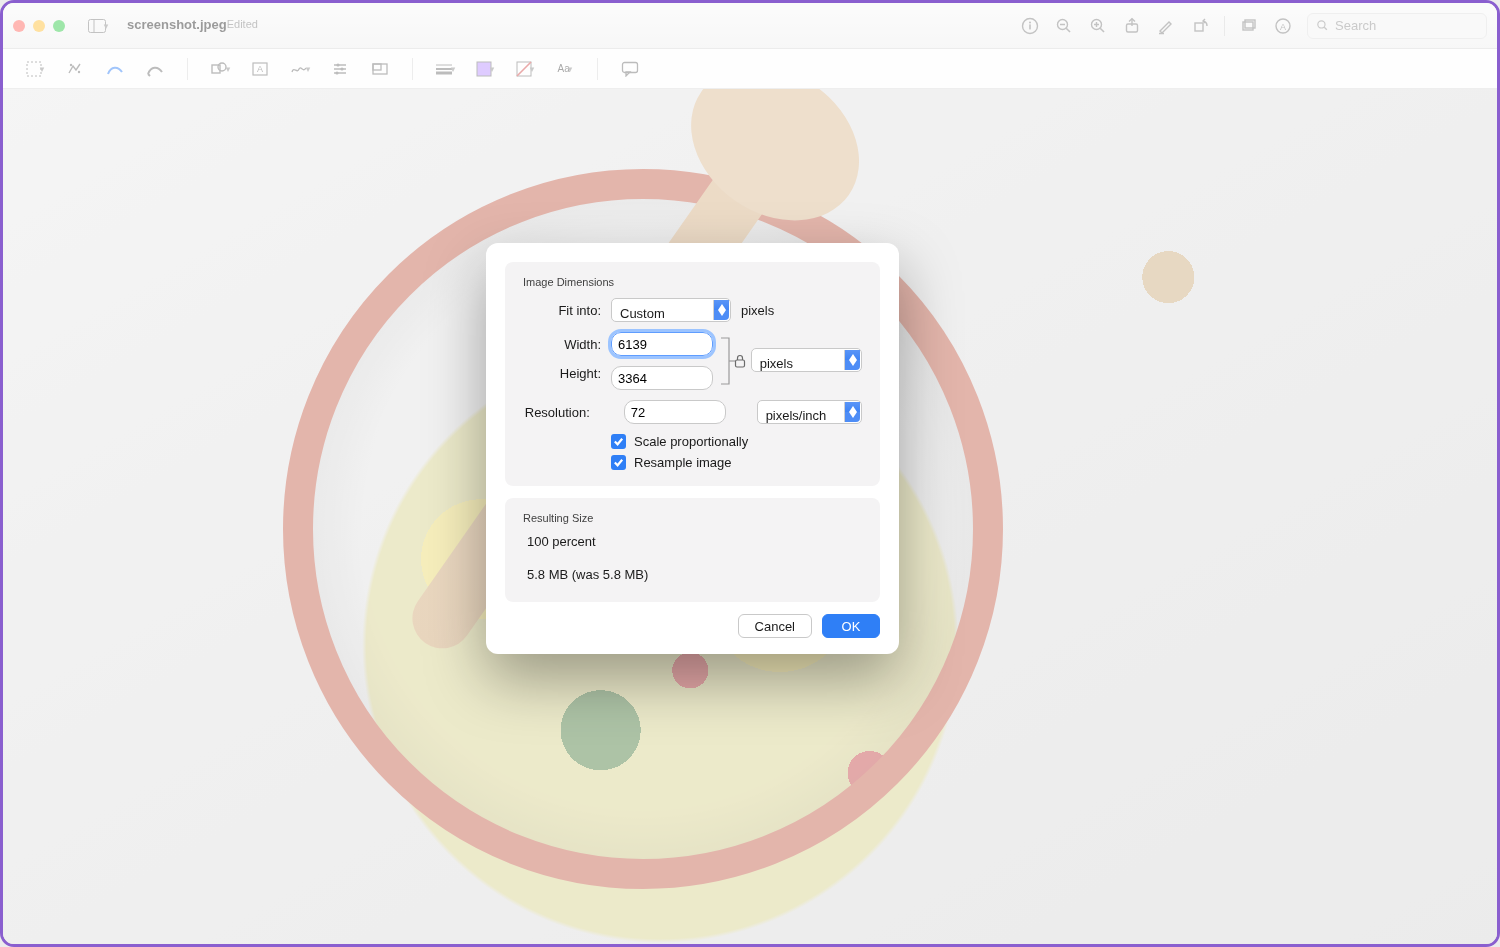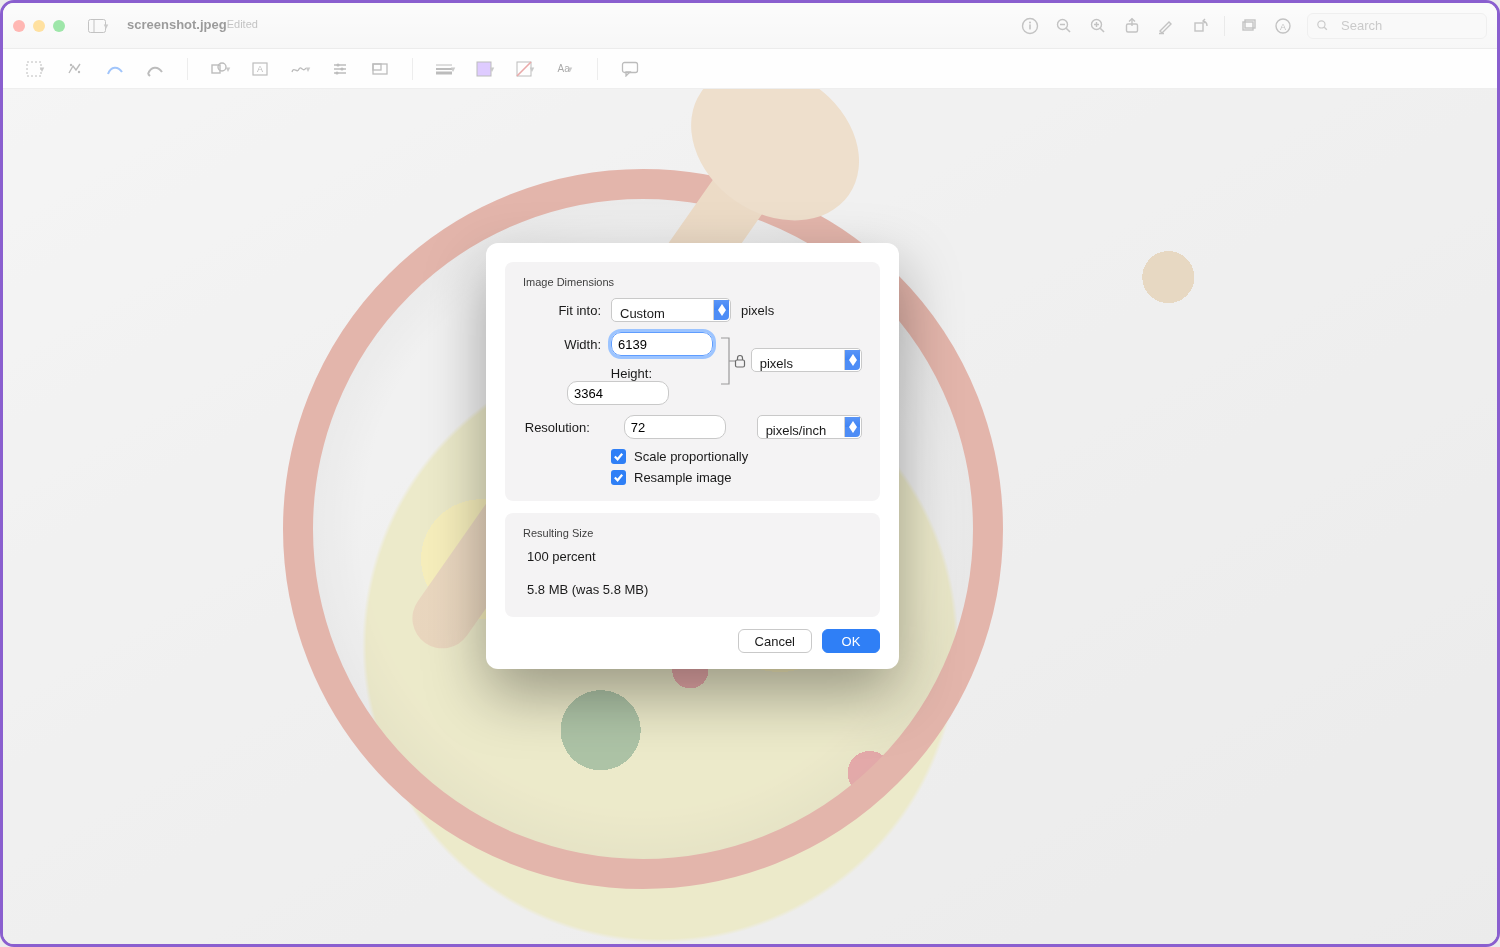--- a/index.html
+++ b/index.html
@@ -37,21 +37,21 @@
     display:flex;align-items:center;justify-content:center;
     color:#6c6c6c;
   }
   .title-block{display:flex;flex-direction:row;line-height:1.15;margin-left:6px;color:#222;}
   .title-block .file{font-weight:600;font-size:13px;}
   .title-block .status{font-size:11px;color:#7a7a7a;}
   .tb-spacer{flex:1;}
   .tb-icons-right{display:flex;gap:14px;align-items:center;}
   .tb-icon{width:20px;height:20px;display:flex;align-items:center;justify-content:center;color:#7a7a7a;}
   .search-box{
-    display:flex;align-items:center;gap:12px;
+    display:flex;align-items:center;gap:6px;
     height:26px;padding:0 8px;width:180px;
     background:#f1f1f1;border:1px solid #dcdcdc;border-radius:6px;
     color:#8a8a8a;font-size:13px;
   }
 
   
   .toolbar2{
     height:40px;
     display:flex;align-items:center;gap:16px;
     padding:0 20px;
@@ -371,21 +371,21 @@
       </div>
       <span class="unit">pixels</span>
     </div>
 
     <div class="row" style="align-items:flex-start;margin-top:8px;">
       <div style="display:flex;flex-direction:column;gap:10px;">
         <div style="display:flex;align-items:center;">
           <span class="lbl">Width:</span>
           <input class="input focus" style="width: 102px;" value="6139">
         </div>
-        <div style="display:flex;align-items:center;flex-direction:column;">
+        <div style="display:flex;">
           <span class="lbl">Height:</span>
           <input class="input" style="width: 102px;" value="3364">
         </div>
       </div>
 
       <div style="position:relative;width:30px;height:58px;margin-left:4px">
         <svg width="30" height="58" viewBox="0 0 30 58" style="position:absolute;left:0;top:0">
           <path d="M4 6 H12 V52 H4" fill="none" stroke="#9a9a9a" stroke-width="1.2"></path>
           <line x1="12" y1="29" x2="18" y2="29" stroke="#9a9a9a" stroke-width="1.2"></line>
         </svg>

